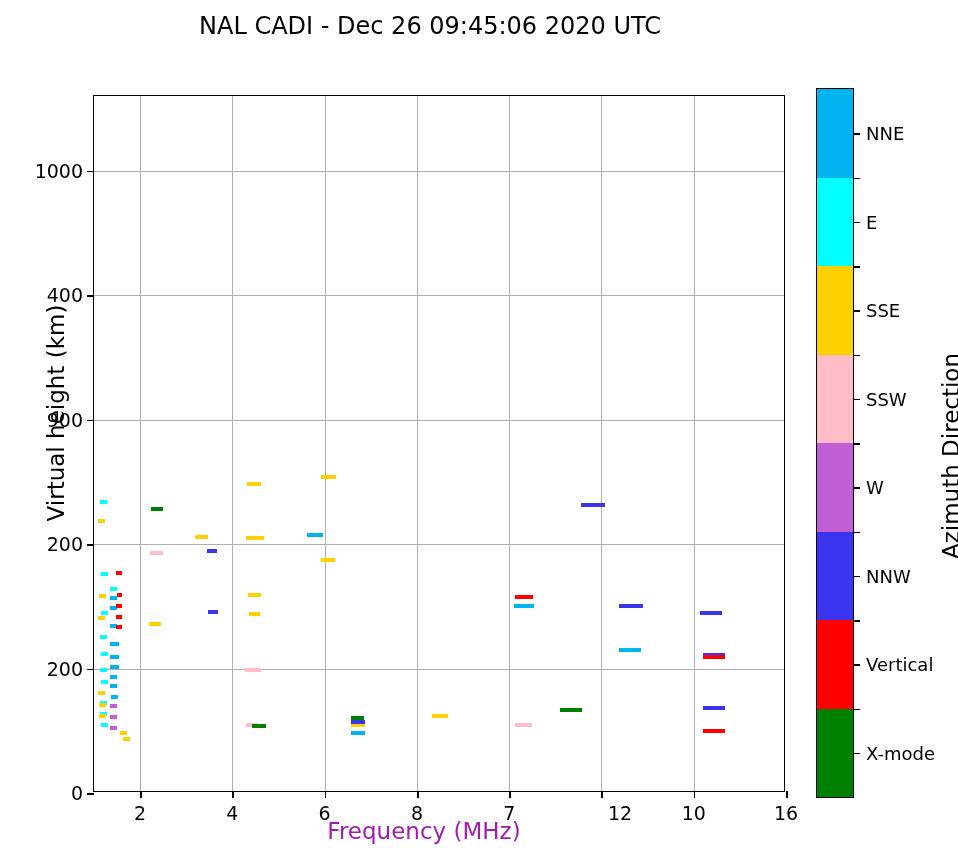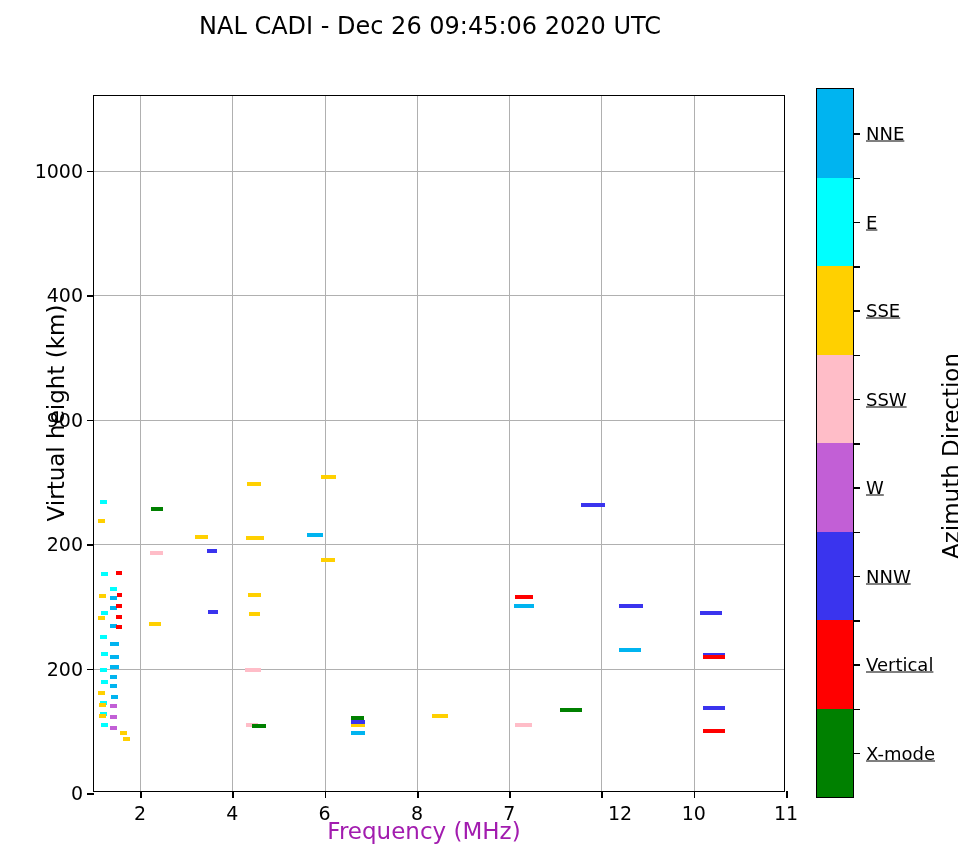--- a/index.html
+++ b/index.html
@@ -145,21 +145,20 @@
     background: #000;
   }
   .cb-label {
     position: absolute;
     left: 100%;
     margin-left: 13px;
     transform: translateY(-50%);
     font-size: 18px;
     color: #000;
     white-space: nowrap;
-    text-decoration: underline;
   }
   #cb-title {
     position: absolute;
     left: 786px;
     top: 443px;
     width: 330px;
     text-align: center;
     font-size: 23px;
     color: #000;
     transform: rotate(-90deg);
@@ -279,21 +278,21 @@
       <div class="xtick-label" style="left: 230.667px;">6</div>
       <div class="xtick-mark" style="left: 322.933px;"></div>
       <div class="xtick-label" style="left: 322.933px;">8</div>
       <div class="xtick-mark" style="left: 415.2px;"></div>
       <div class="xtick-label" style="left: 415.2px;">7</div>
       <div class="xtick-mark" style="left: 507.467px;"></div>
       <div class="xtick-label" style="left: 526px;">12</div>
       <div class="xtick-mark" style="left: 599.733px;"></div>
       <div class="xtick-label" style="left: 599.733px;">10</div>
       <div class="xtick-mark" style="left: 692px;"></div>
-      <div class="xtick-label" style="left: 692px;">11</div>
+      <div class="xtick-label" style="left: 692px;">16</div>
     </div>
 </div>
 
 <div id="xlabel">Frequency (MHz)</div>
 <div id="ylabel">Virtual height (km)</div>
 
 <div id="colorbar">
     <div class="cb-seg" style="top: 0%; height: 12.5%; background: rgb(0, 180, 240);"></div>
     <div class="cb-tick" style="top: 6.25%;"></div>
     <div class="cb-label" style="top: 6.25%;">NNE</div>

